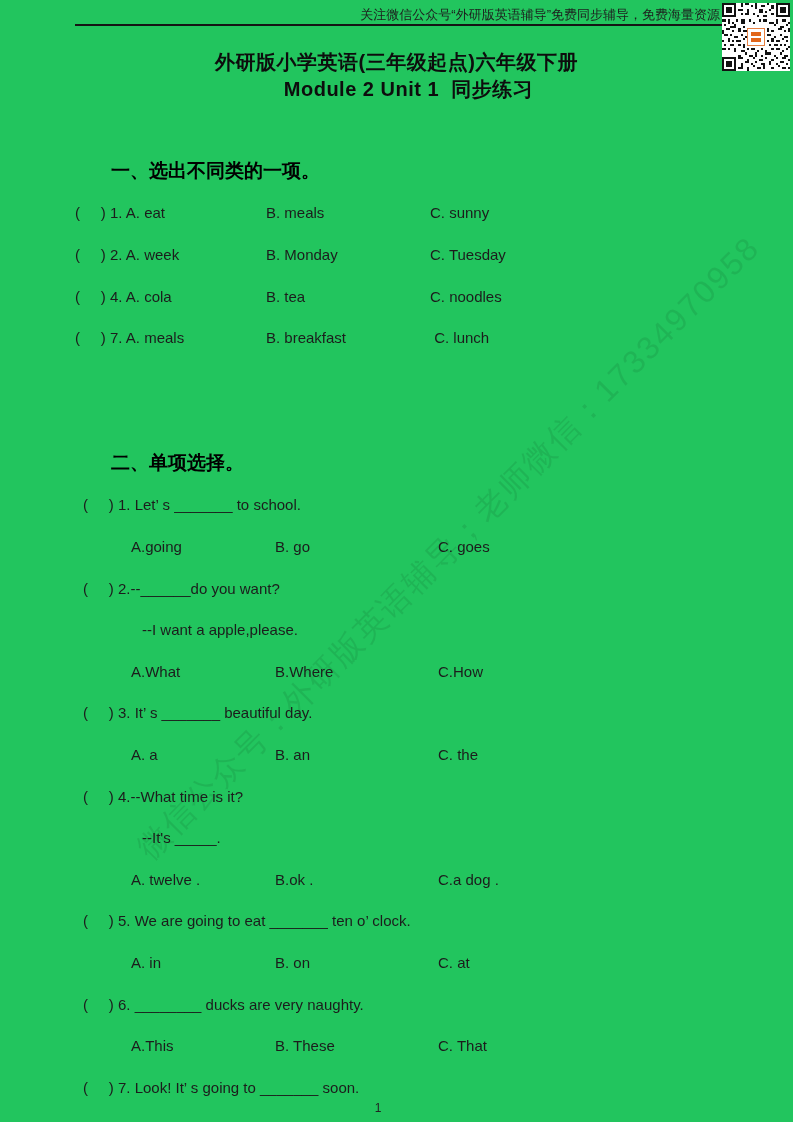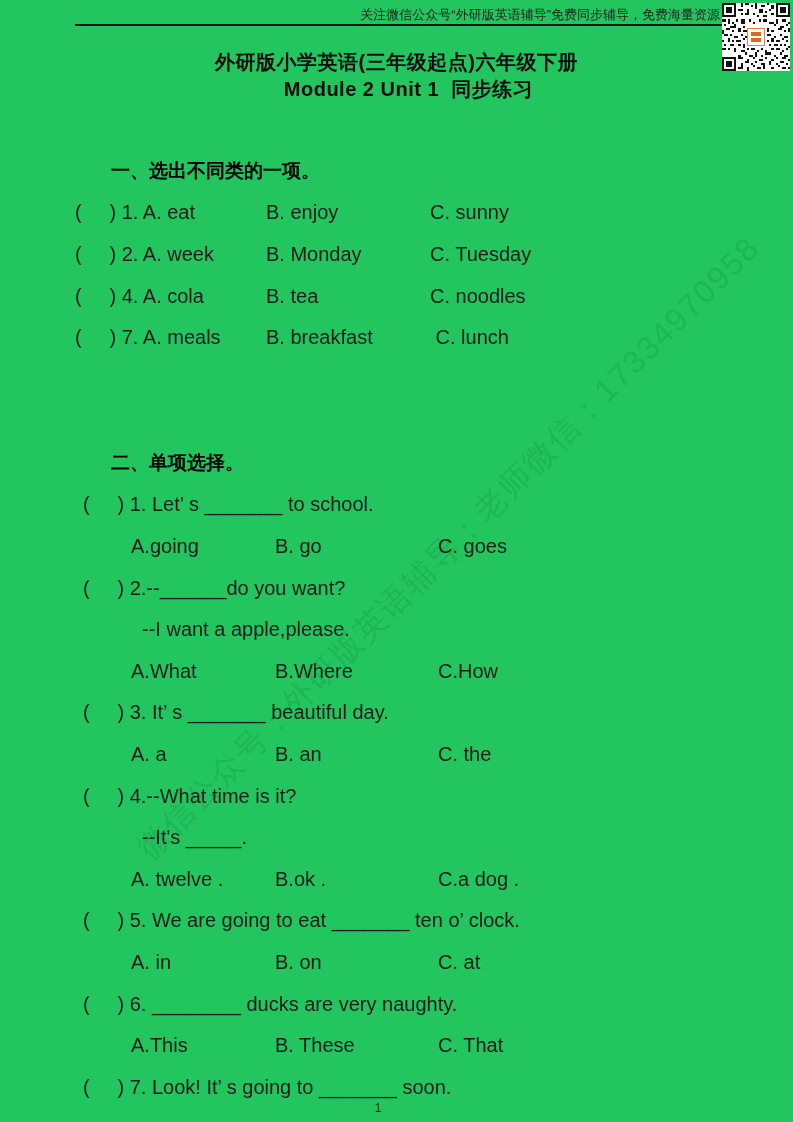--- a/index.html
+++ b/index.html
@@ -13,21 +13,21 @@
   
   .title{position:absolute;top:33px;left:0;width:793px;text-align:center;
          font-size:20px;font-weight:bold;color:#0d0d0d;letter-spacing:0.5px;margin-top:16px;}
   .subtitle{position:absolute;top:76px;left:12px;width:793px;text-align:center;
          font-size:20px;font-weight:bold;color:#0d0d0d;letter-spacing:0.5px;white-space:pre;}
   
   .section{position:absolute;left:0;width:793px;}
   #sec1{top:150px;} #sec2{top:442px;}
   .line{position:relative;height:41.6px;}
   .line span{position:absolute;top:50%;transform:translateY(-50%);
-             white-space:pre;font-size:20px;color:#1c1c1c;}
+             white-space:pre;font-size:15px;color:#1c1c1c;}
   .line span.heading{font-weight:bold;font-size:19px;color:#000;margin-left:36px;}
   .c-lead{left:75px;} .c-b1{left:266px;} .c-c1{left:430px;}
   .c-stem{left:83px;} .c-sub{left:142px;}
   .c-a2{left:131px;} .c-b2{left:275px;} .c-c2{left:438px;}
   
   .watermark{position:absolute;left:128px;top:838px;transform-origin:0 0;
              transform:rotate(-45deg);font-size:32px;letter-spacing:2px;
              color:rgba(0,0,0,0.085);white-space:pre;pointer-events:none;}
   
   .pagenum{position:absolute;bottom:7px;left:0;width:756px;text-align:center;
@@ -74,21 +74,21 @@
 
   <div class="watermark">微信公众号：外研版英语辅导；老师微信：17334970958</div>
 
   <div class="section" id="sec1">
     <div class="line">
       <span class="c-lead heading">一、选出不同类的一项。</span>
     </div>
     <div id="sec1-rows">
         <div class="line">
           <span class="c-lead">(     ) 1. A. eat</span>
-          <span class="c-b1">B. enjoy</span>
+          <span class="c-b1">B. meals</span>
           <span class="c-c1">C. sunny</span>
         </div>
         <div class="line">
           <span class="c-lead">(     ) 2. A. week</span>
           <span class="c-b1">B. Monday</span>
           <span class="c-c1">C. Tuesday</span>
         </div>
         <div class="line">
           <span class="c-lead">(     ) 4. A. cola</span>
           <span class="c-b1">B. tea</span>

